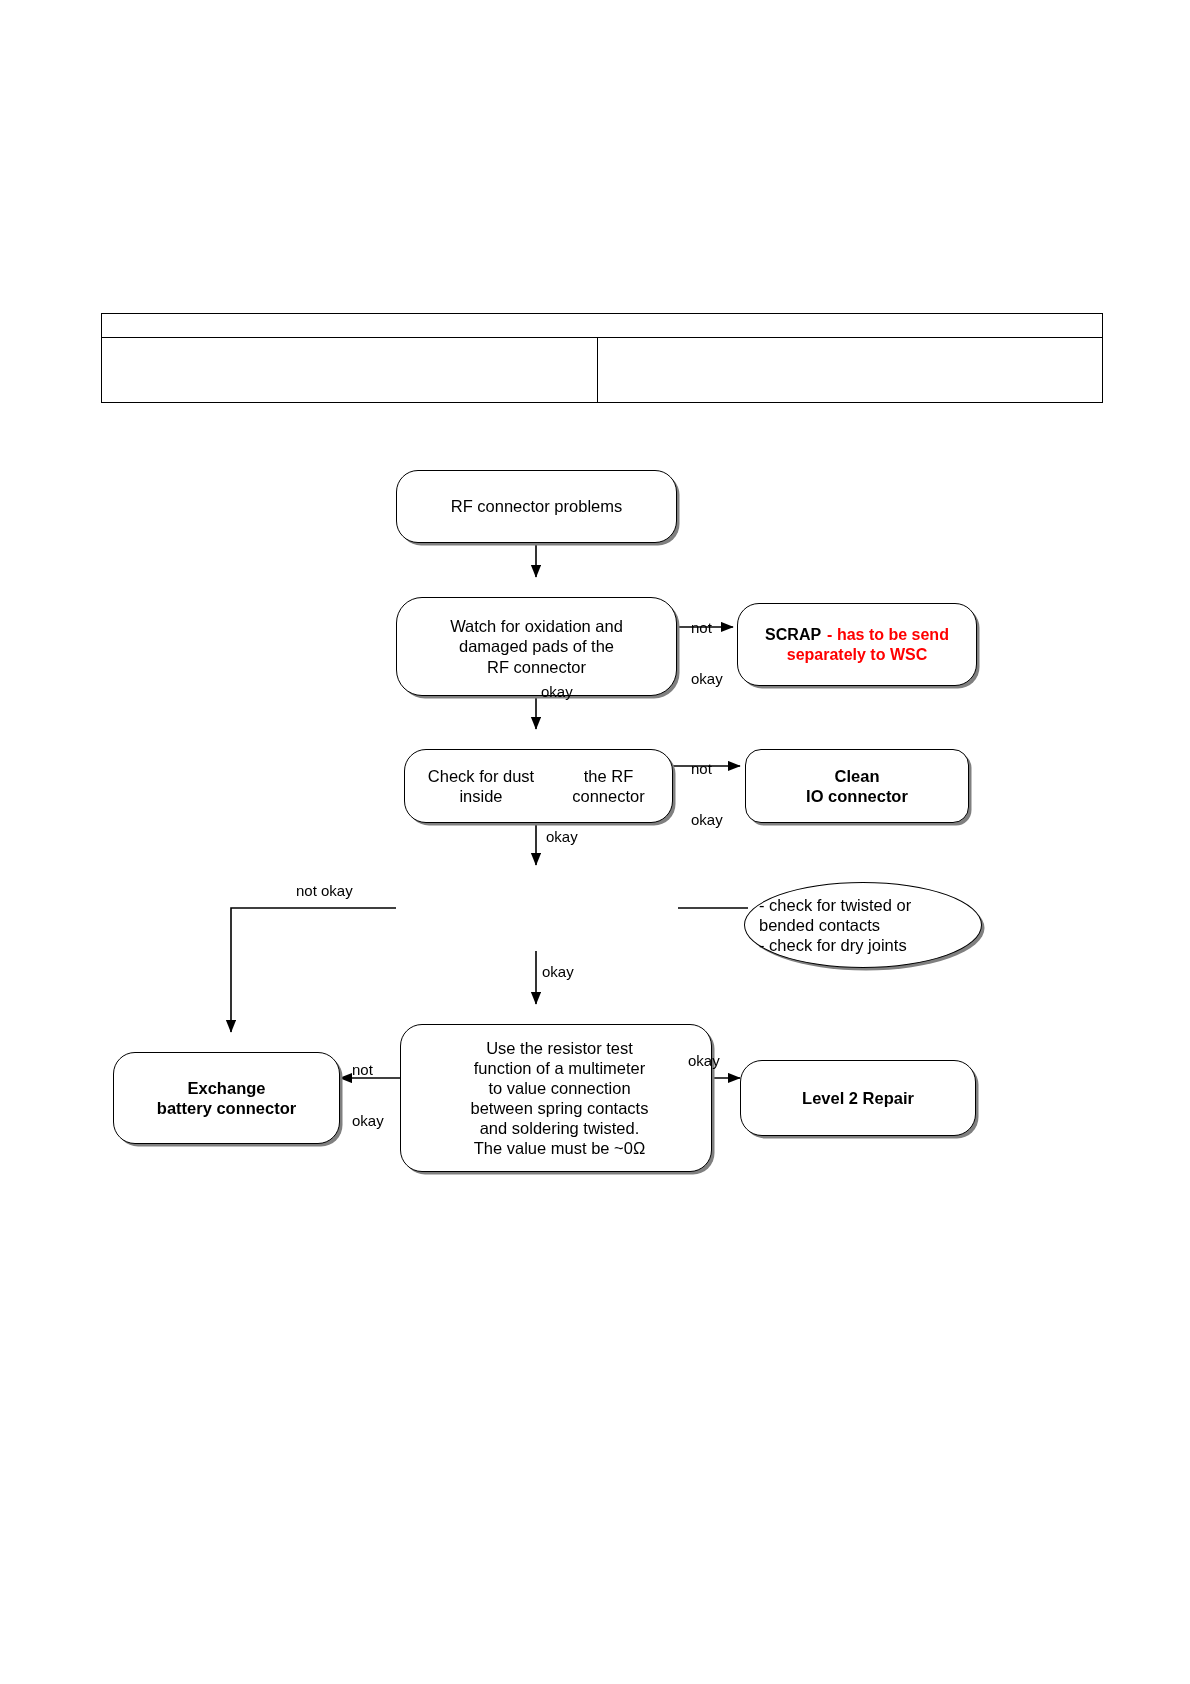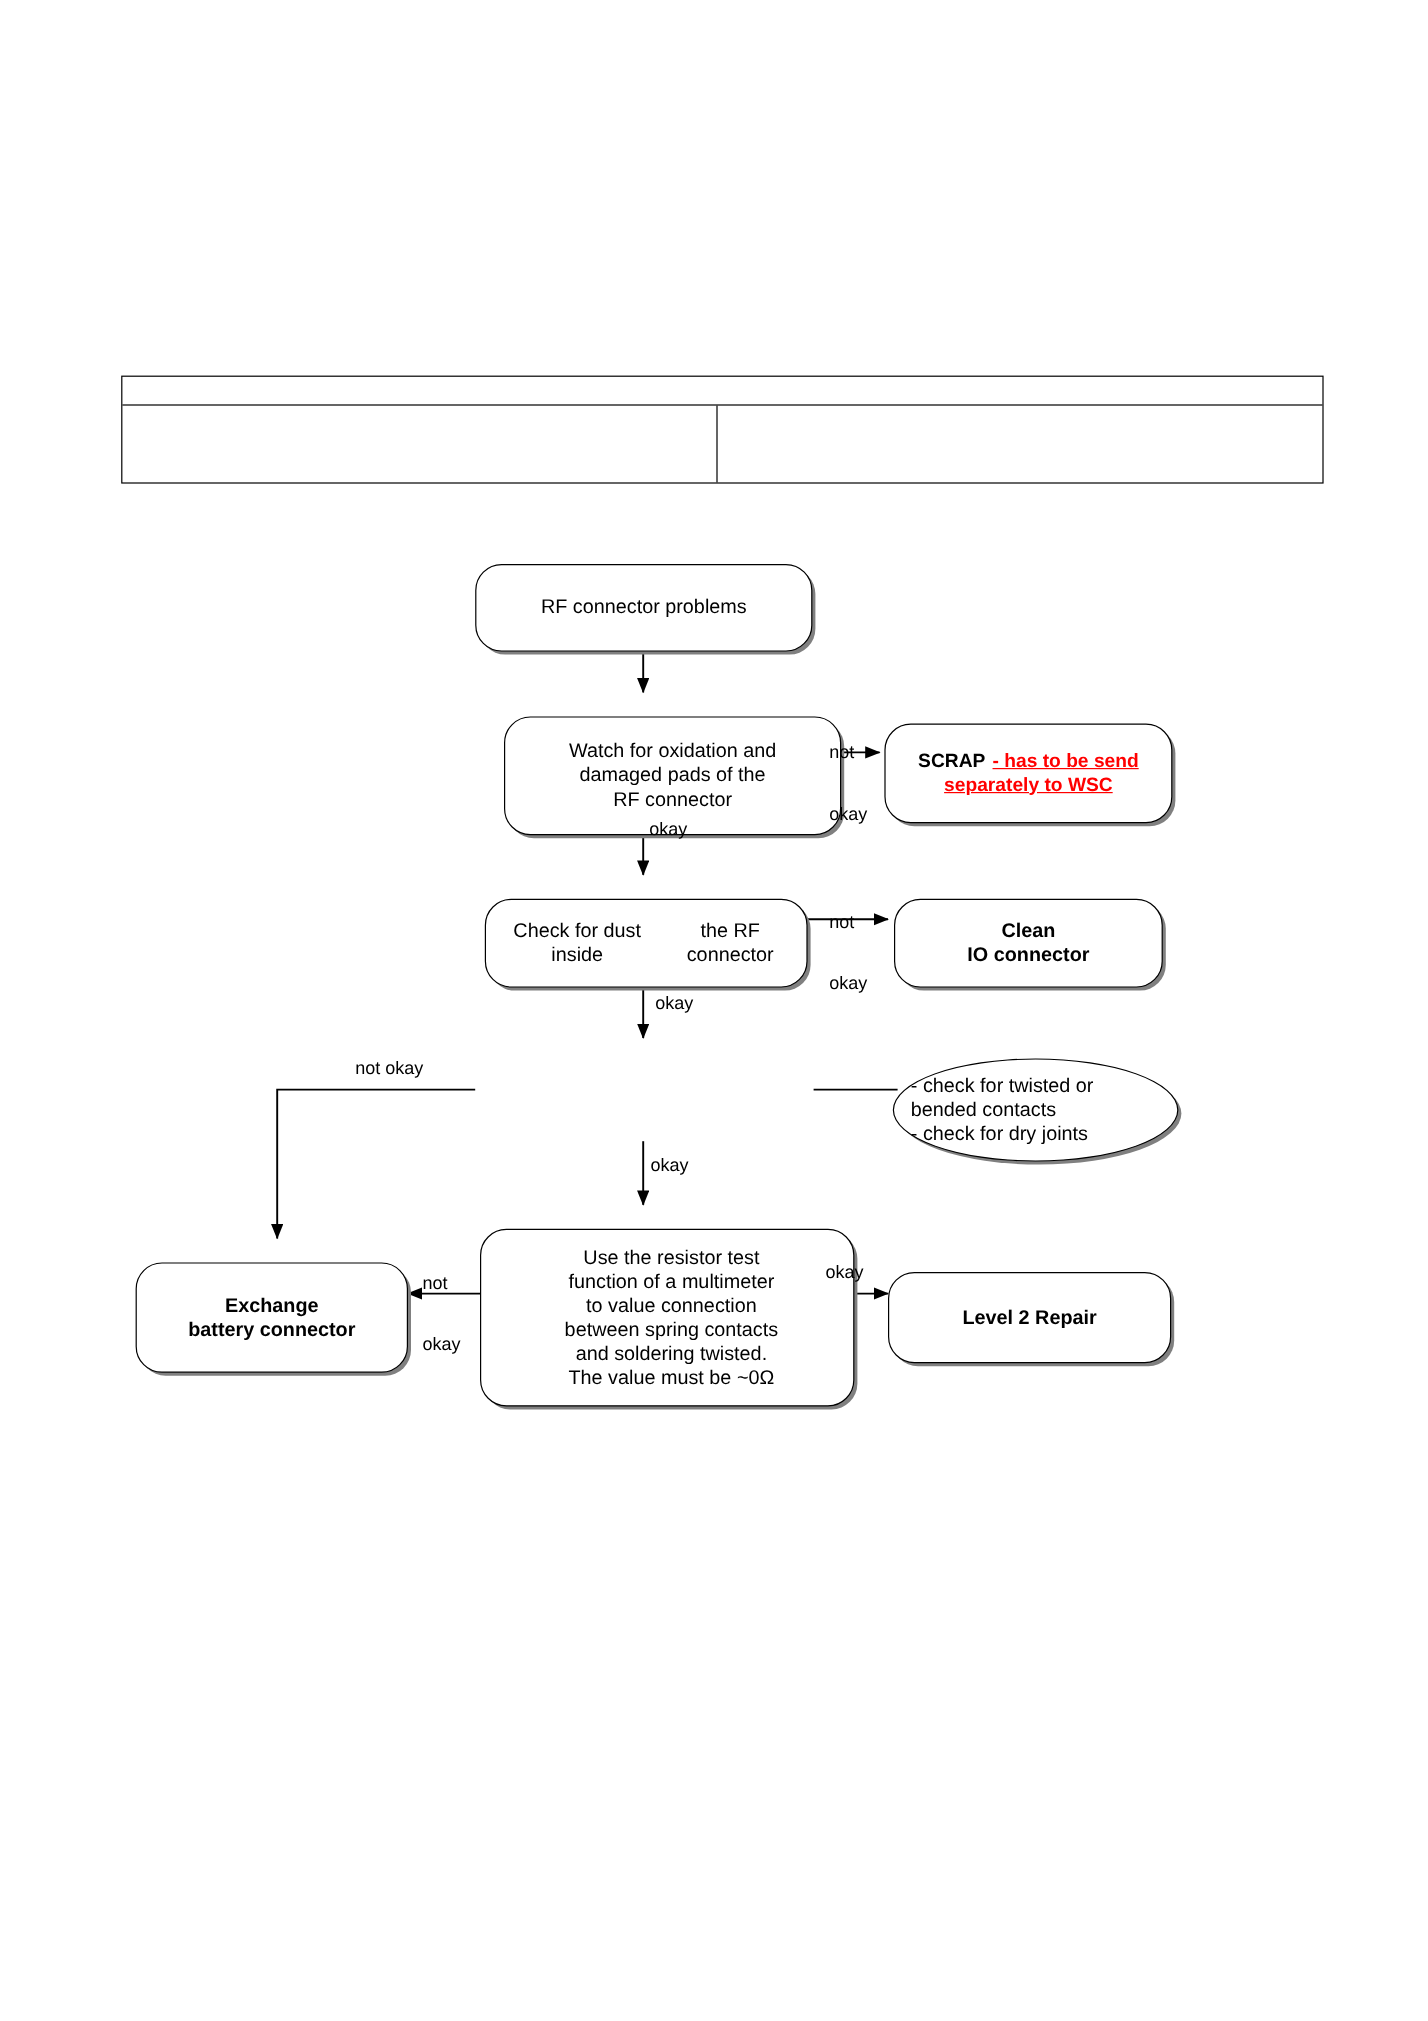--- a/index.html
+++ b/index.html
@@ -85,21 +85,21 @@
     padding-left: 14px;
     padding-right: 10px;
   }
   .label {
     position: absolute;
     font-size: 15px;
     line-height: 1.15;
     color: #000;
     white-space: pre;
   }
-  .scrap-red { color: #ff0000; text-decoration: underline; }
+  .scrap-red { color: #ff0000; }
   svg.edges {
     position: absolute;
     left: 0; top: 0;
     width: 1190px;
     height: 1684px;
     pointer-events: none;
   }
 </style>
 </head>
 <body>
@@ -141,39 +141,39 @@
 
       <line x1="400" y1="1078" x2="340" y2="1078" stroke="#000" stroke-width="1.6" marker-end="url(#arrow)"></line>
 
       <line x1="674" y1="1078" x2="740" y2="1078" stroke="#000" stroke-width="1.6" marker-end="url(#arrow)"></line>
     </svg>
 
     <div class="node shadow" style="left:396px; top:450px; width:281px; height:73px;">
       <span>RF connector problems</span>
     </div>
 
-    <div class="node shadow" style="left:420px; top:577px; width:281px; height:99px; flex-direction:column;">
+    <div class="node shadow" style="left:396px; top:577px; width:281px; height:99px; flex-direction:column;border-radius:26px;">
       <span>Watch for oxidation and</span>
       <span>damaged pads of the</span>
       <span>RF connector</span>
     </div>
 
     <div class="node shadow bold" style="left:737px; top:583px; width:240px; height:83px; flex-direction:column; font-size:16px;">
       <div>
         <span>SCRAP</span><span class="scrap-red" style="margin-left:6px;">- has to be send</span>
       </div>
       <div class="scrap-red">separately to WSC</div>
     </div>
 
     <div class="node shadow" style="left:404px; top:729px; width:269px; height:74px; flex-direction:row;">
       <span>Check for dust inside</span>
       <span>the RF connector</span>
     </div>
 
-    <div class="node shadow bold" style="left:745px; top:729px; width:224px; height:74px; flex-direction:column;">
+    <div class="node shadow bold" style="left:745px; top:729px; width:224px; height:74px; flex-direction:column;border-radius:16px;">
       <span>Clean</span>
       <span>IO connector</span>
     </div>
 
 
     <div class="node node-ellipse shadow node-note" style="left:744px; top:862px; width:238px; height:86px; flex-direction:column; align-items:flex-start; justify-content:center;">
       <span>- check for twisted or</span>
       <span>bended contacts</span>
       <span>- check for dry joints</span>
     </div>

